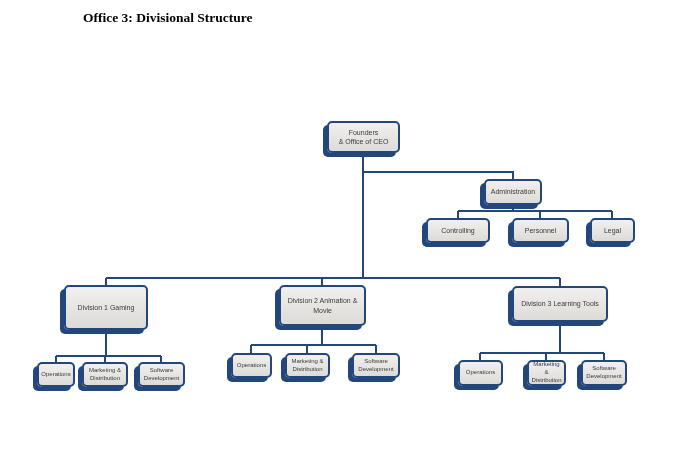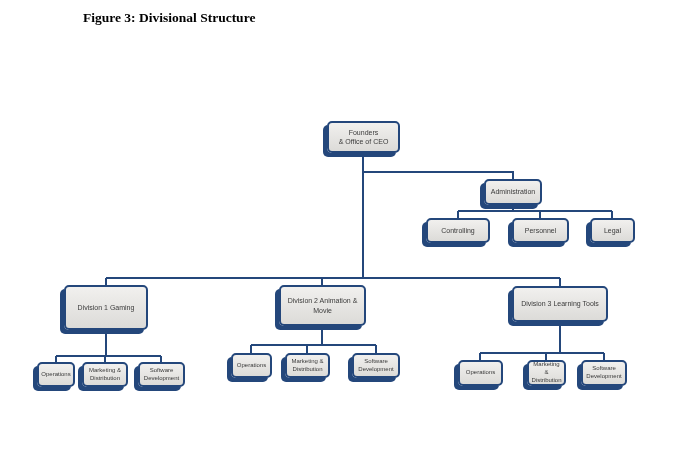--- a/index.html
+++ b/index.html
@@ -41,21 +41,21 @@
     white-space:pre-line;
     padding:0 2px;
   }
   .node.small .label{font-size:6px;line-height:1.3;}
 </style>
 </head>
 <body>
 
 <div class="canvas">
 
-  <div class="figure-title">Figure 3: Divisional Structure</div>
+  <div class="figure-title">Office 3: Divisional Structure</div>
 
   <svg class="connectors" width="700" height="473" viewBox="0 0 700 473">
     <path fill="none" stroke="currentColor" stroke-width="2" d="
       M363,153 V278
       M363,172 H513 V179
       M513,205 V211
       M458,211 H612
       M458,211 V218 M540,211 V218 M612,211 V218
       M106,278 H560
       M106,278 V285 M322,278 V285 M560,278 V286

